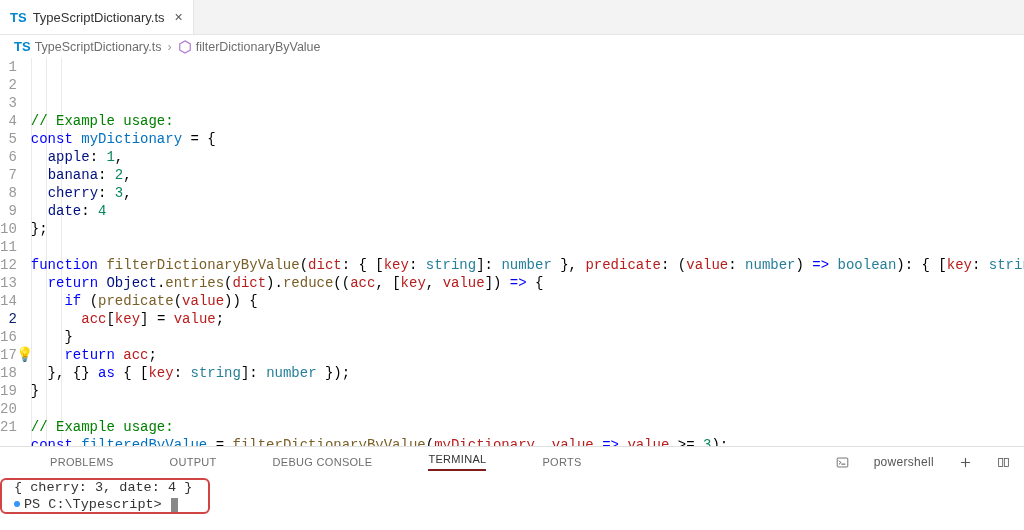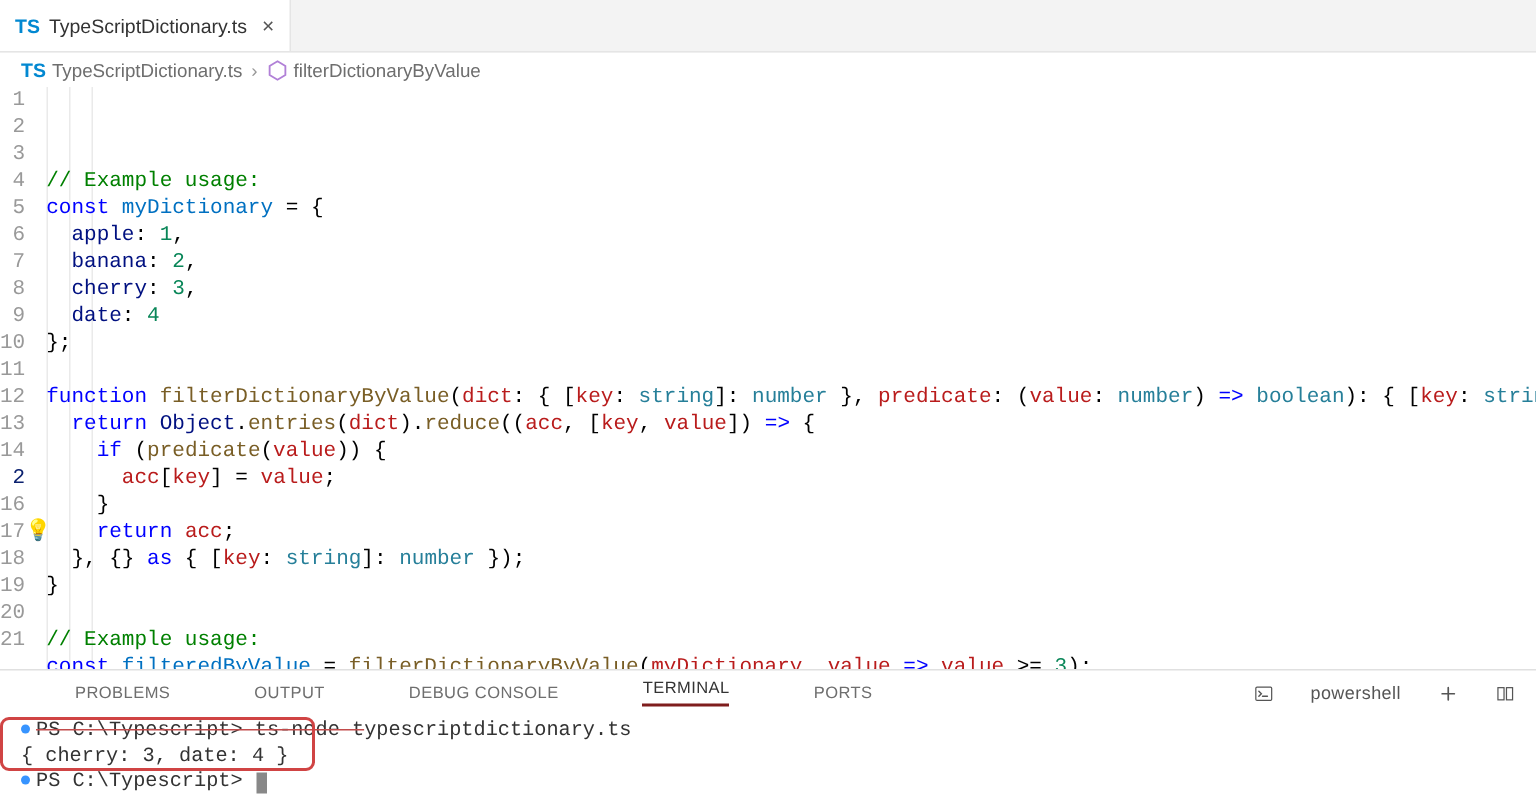--- a/index.html
+++ b/index.html
@@ -237,17 +237,16 @@
       <span class="panel-icn">
         <svg viewBox="0 0 16 16" width="13" height="13">
             <rect x="2" y="3" width="5" height="10" fill="none" stroke="#555"></rect>
             <rect x="9" y="3" width="5" height="10" fill="none" stroke="#555"></rect>
           </svg>
       </span>
     </div>
   </div>
   <div class="terminal-body">
     <div class="red-box" style="left:0px; top:1px; width:210px; height:36px;"></div>
-    <div class="term-line"><span class="prompt-dot"></span><span class="strike">PS C:\Typescript&gt; ts-node t</span><span>ypescriptdictionary.ts</span></div>
     <div class="term-line">{ cherry: 3, date: 4 }</div>
     <div class="term-line"><span class="prompt-dot"></span><span>PS C:\Typescript&gt;</span> <span class="cursor-block"></span></div>
   </div>
 </div>
 
 </body></html>

